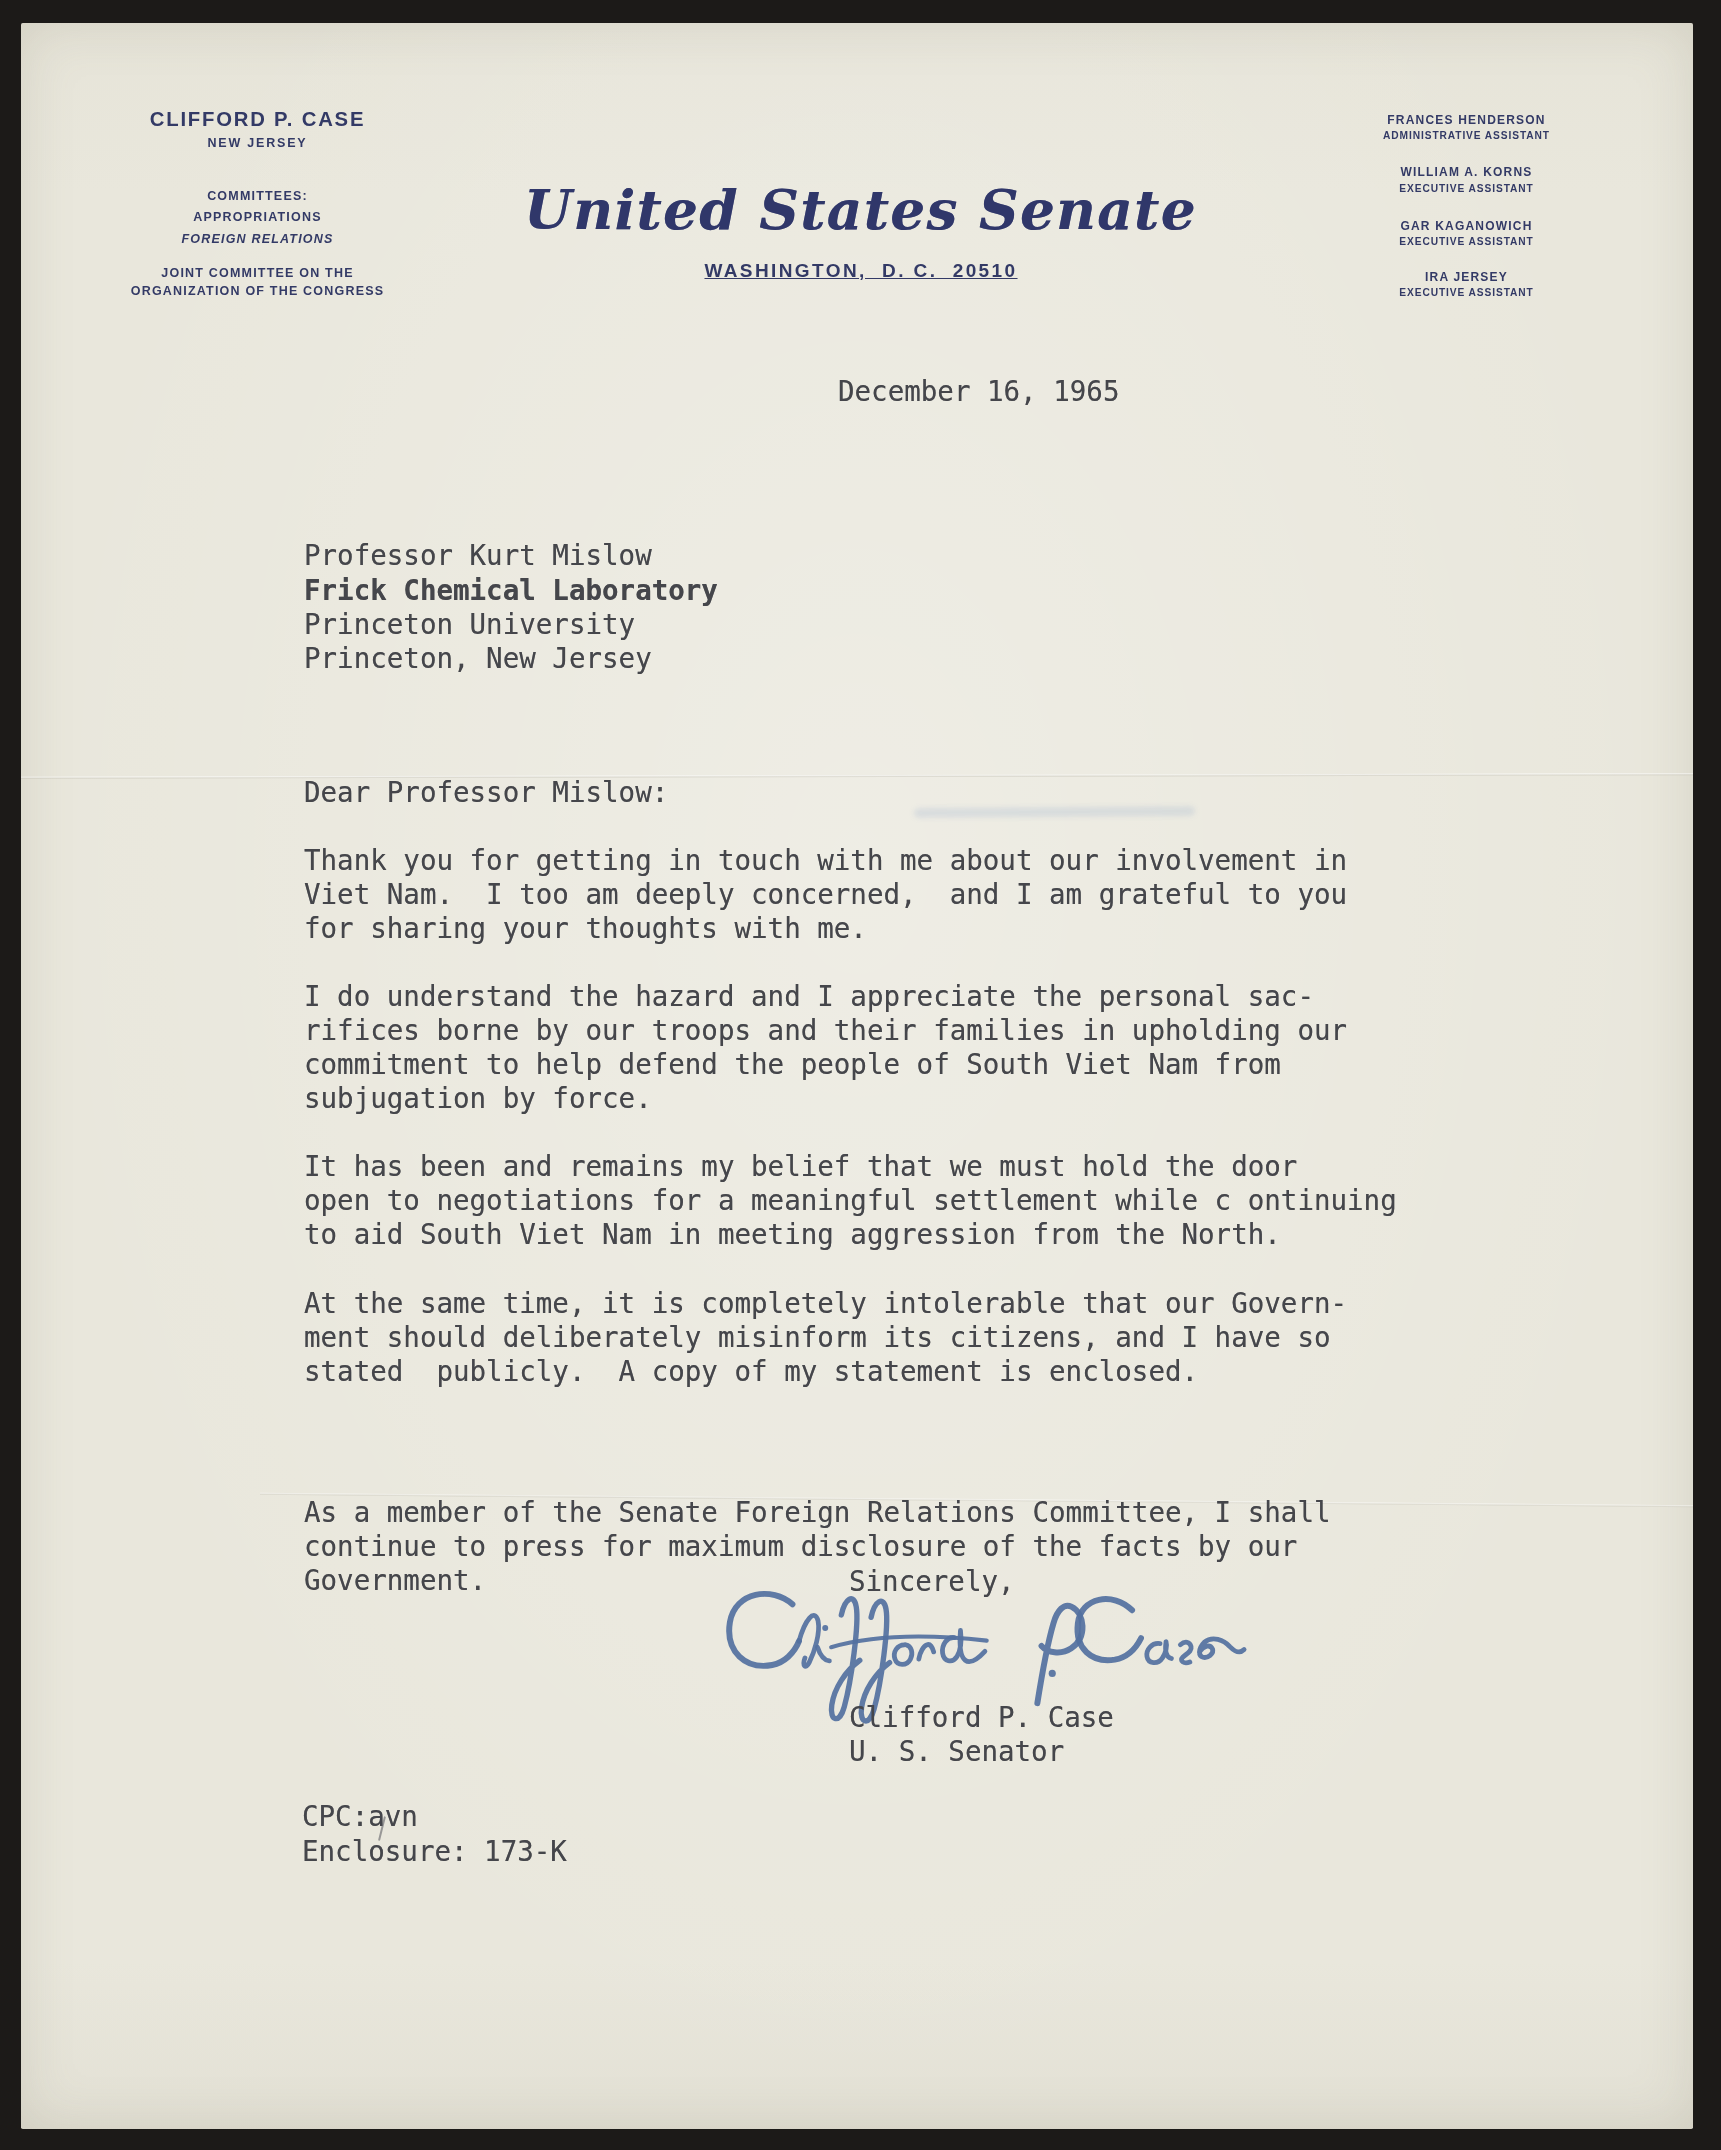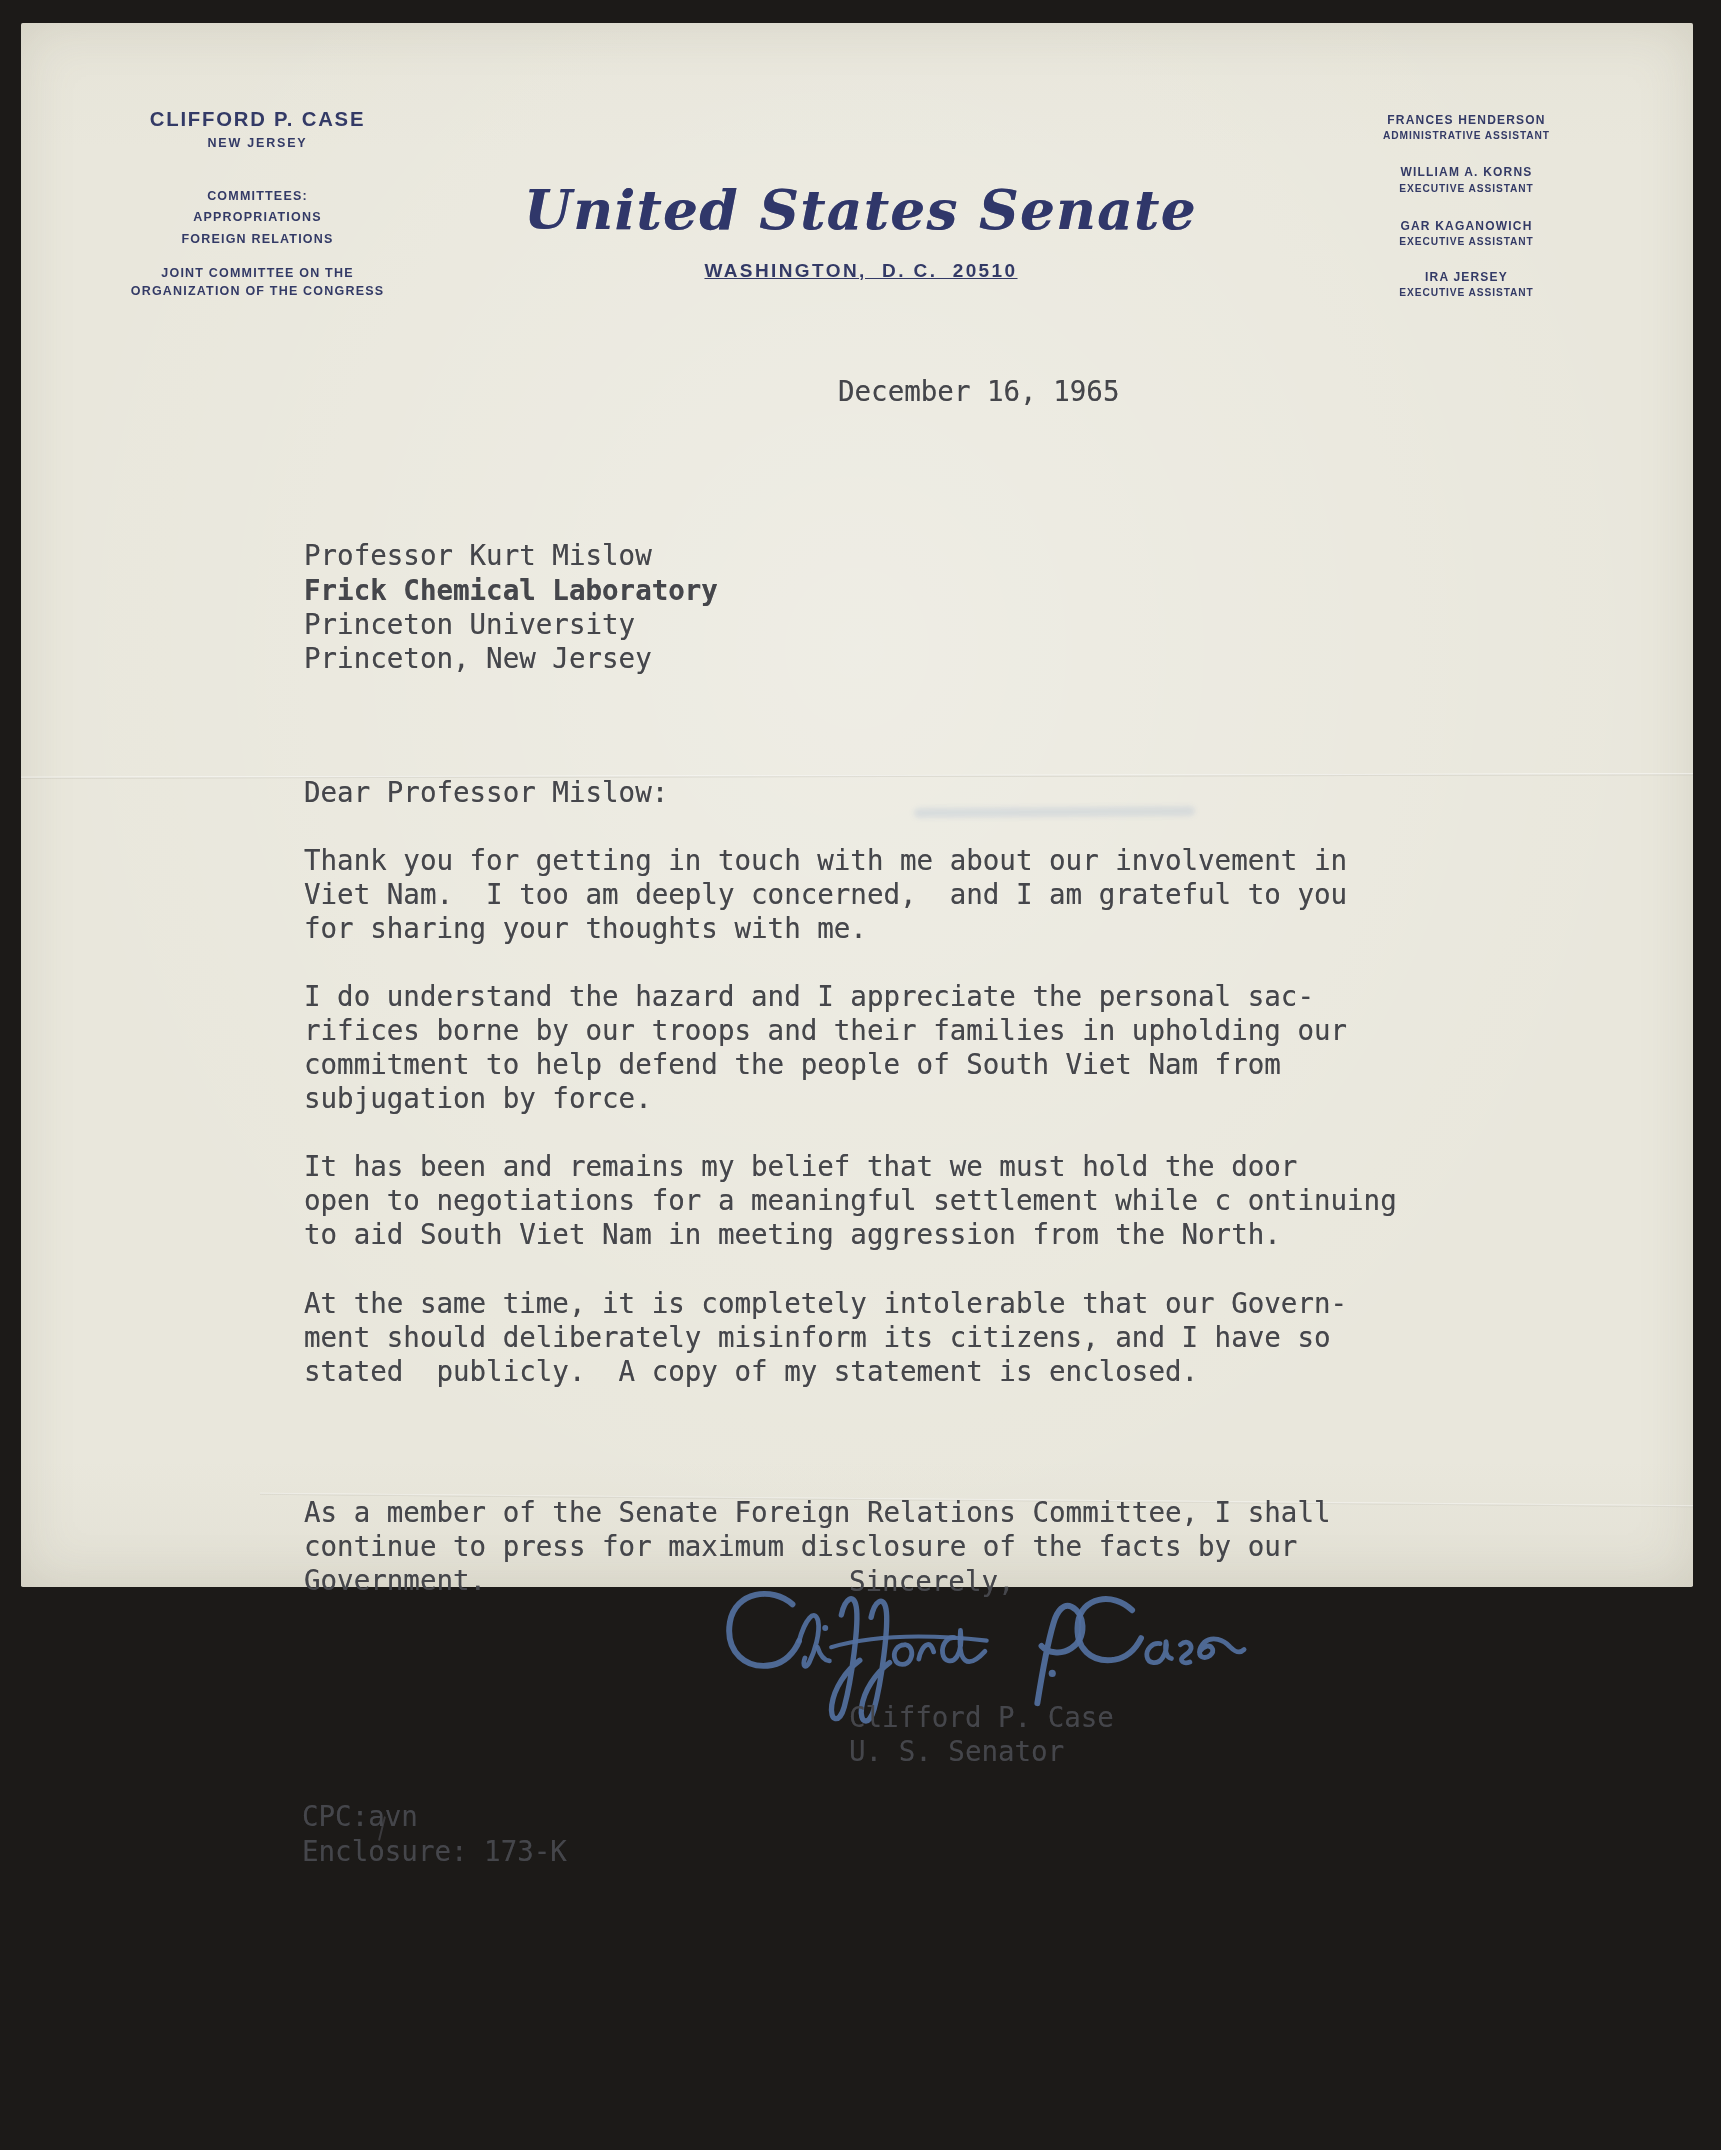--- a/index.html
+++ b/index.html
@@ -4,35 +4,35 @@
 <style>
   html,body{margin:0;padding:0;}
   body{
     width:1721px;height:2151px;
     background:#1c1a18;
     position:relative;
     font-family:"Liberation Sans",sans-serif;
     overflow:hidden;
   }
   .paper{
-    position:absolute;left:21px;top:23px;width:1672px;height:1564px;
+    position:absolute;left:21px;top:23px;width:1672px;height:2106px;
     background:#e9e7dc;
     background-image:
       radial-gradient(ellipse at 50% 40%, rgba(255,255,255,0.25), rgba(0,0,0,0) 70%),
       linear-gradient(180deg, rgba(210,206,190,0.12), rgba(0,0,0,0) 8%, rgba(0,0,0,0) 92%, rgba(190,186,170,0.15));
     border-radius:1.8px;
     box-shadow:inset 0 0 54px rgba(120,115,95,0.18);
   }
   
   .lh{position:absolute;color:#333a66;text-align:center;white-space:pre;}
   .lh-left-name     {left:57px; top:85px; width:359px; font-size:20.3px; font-weight:bold; letter-spacing:1.8px;}
   .lh-left-state    {left:57px; top:113px; width:359px; font-size:12.5px; font-weight:bold; letter-spacing:1.8px;}
   .lh-left-comm     {left:57px; top:166px; width:359px; font-size:12.5px; font-weight:bold; letter-spacing:1.2px;}
   .lh-left-c1       {left:57px; top:187px; width:359px; font-size:12.5px; font-weight:bold; letter-spacing:1.2px;}
-  .lh-left-c2       {left:57px; top:209px; width:359px; font-size:12.5px; font-weight:bold; letter-spacing:1.2px;}
+  .lh-left-c2       {left:57px; top:209px; width:359px; font-size:12.5px; font-weight:bold; letter-spacing:1.2px;font-style:italic;}
   .lh-left-j1       {left:57px; top:243px; width:359px; font-size:12.5px; font-weight:bold; letter-spacing:1.2px;}
   .lh-left-j2       {left:57px; top:261px; width:359px; font-size:12.5px; font-weight:bold; letter-spacing:1.2px;}
   .lh-title{
     left:421px; top:154px; width:837px;
     font-family:"DejaVu Serif",serif; font-style:italic; font-weight:bold;
     font-size:55px; letter-spacing:1.2px; color:#30376a;
     text-shadow:0 0 0.6px rgba(48,55,106,0.6);
   }
   .lh-addr {left:541px; top:237px; width:598px; font-size:19px; font-weight:bold; letter-spacing:2.4px;text-decoration:underline;}
   .lh-staff-name  {left:1266px; width:359px; font-size:12px; font-weight:bold; letter-spacing:1.2px;}

